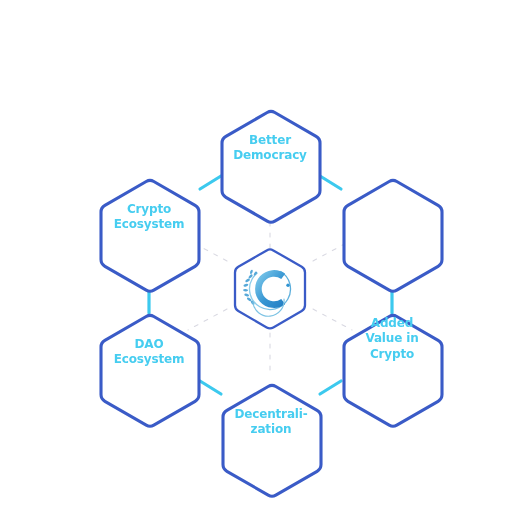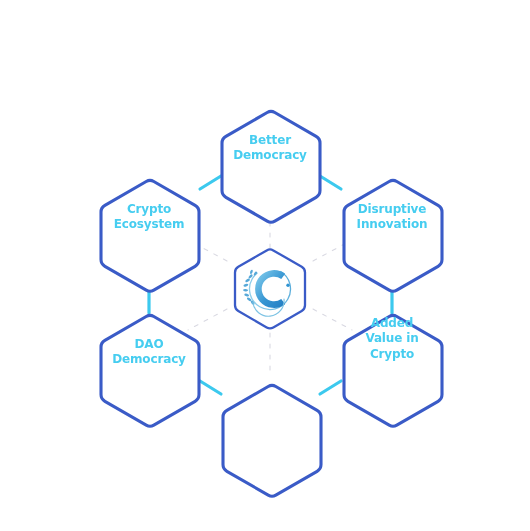--- a/index.html
+++ b/index.html
@@ -109,23 +109,23 @@
         <ellipse cx="255.4" cy="273.6" rx="2.2" ry="1.2" transform="rotate(-56 255.4 273.6)"></ellipse>
         <ellipse cx="251.4" cy="271.9" rx="2.2" ry="1.2" transform="rotate(-70 251.4 271.9)"></ellipse>
       </g>
 
       <path d="M 252.9 302.2 A 14.6 14.6 0 0 0 284.0 299.0" fill="none" stroke="#7dc3e4" stroke-width="1.2" stroke-linecap="round"></path>
     </g>
   </svg>
 
   <div class="node-label" style="left:270px; top:148px;">Better
 Democracy</div>
-  <div class="node-label" style="left:392px; top:217px;">Disruptive
-Innovation</div>
   <div class="node-label" style="left:392px; top:339px;">Added
 Value in
 Crypto</div>
+  <div class="node-label" style="left:271px; top:422px;">Decentrali-
+zation</div>
   <div class="node-label" style="left:149px; top:352px;">DAO
-Democracy</div>
+Ecosystem</div>
   <div class="node-label" style="left:149px; top:217px;">Crypto
 Ecosystem</div>
 
 </div>
 
 </body></html>

